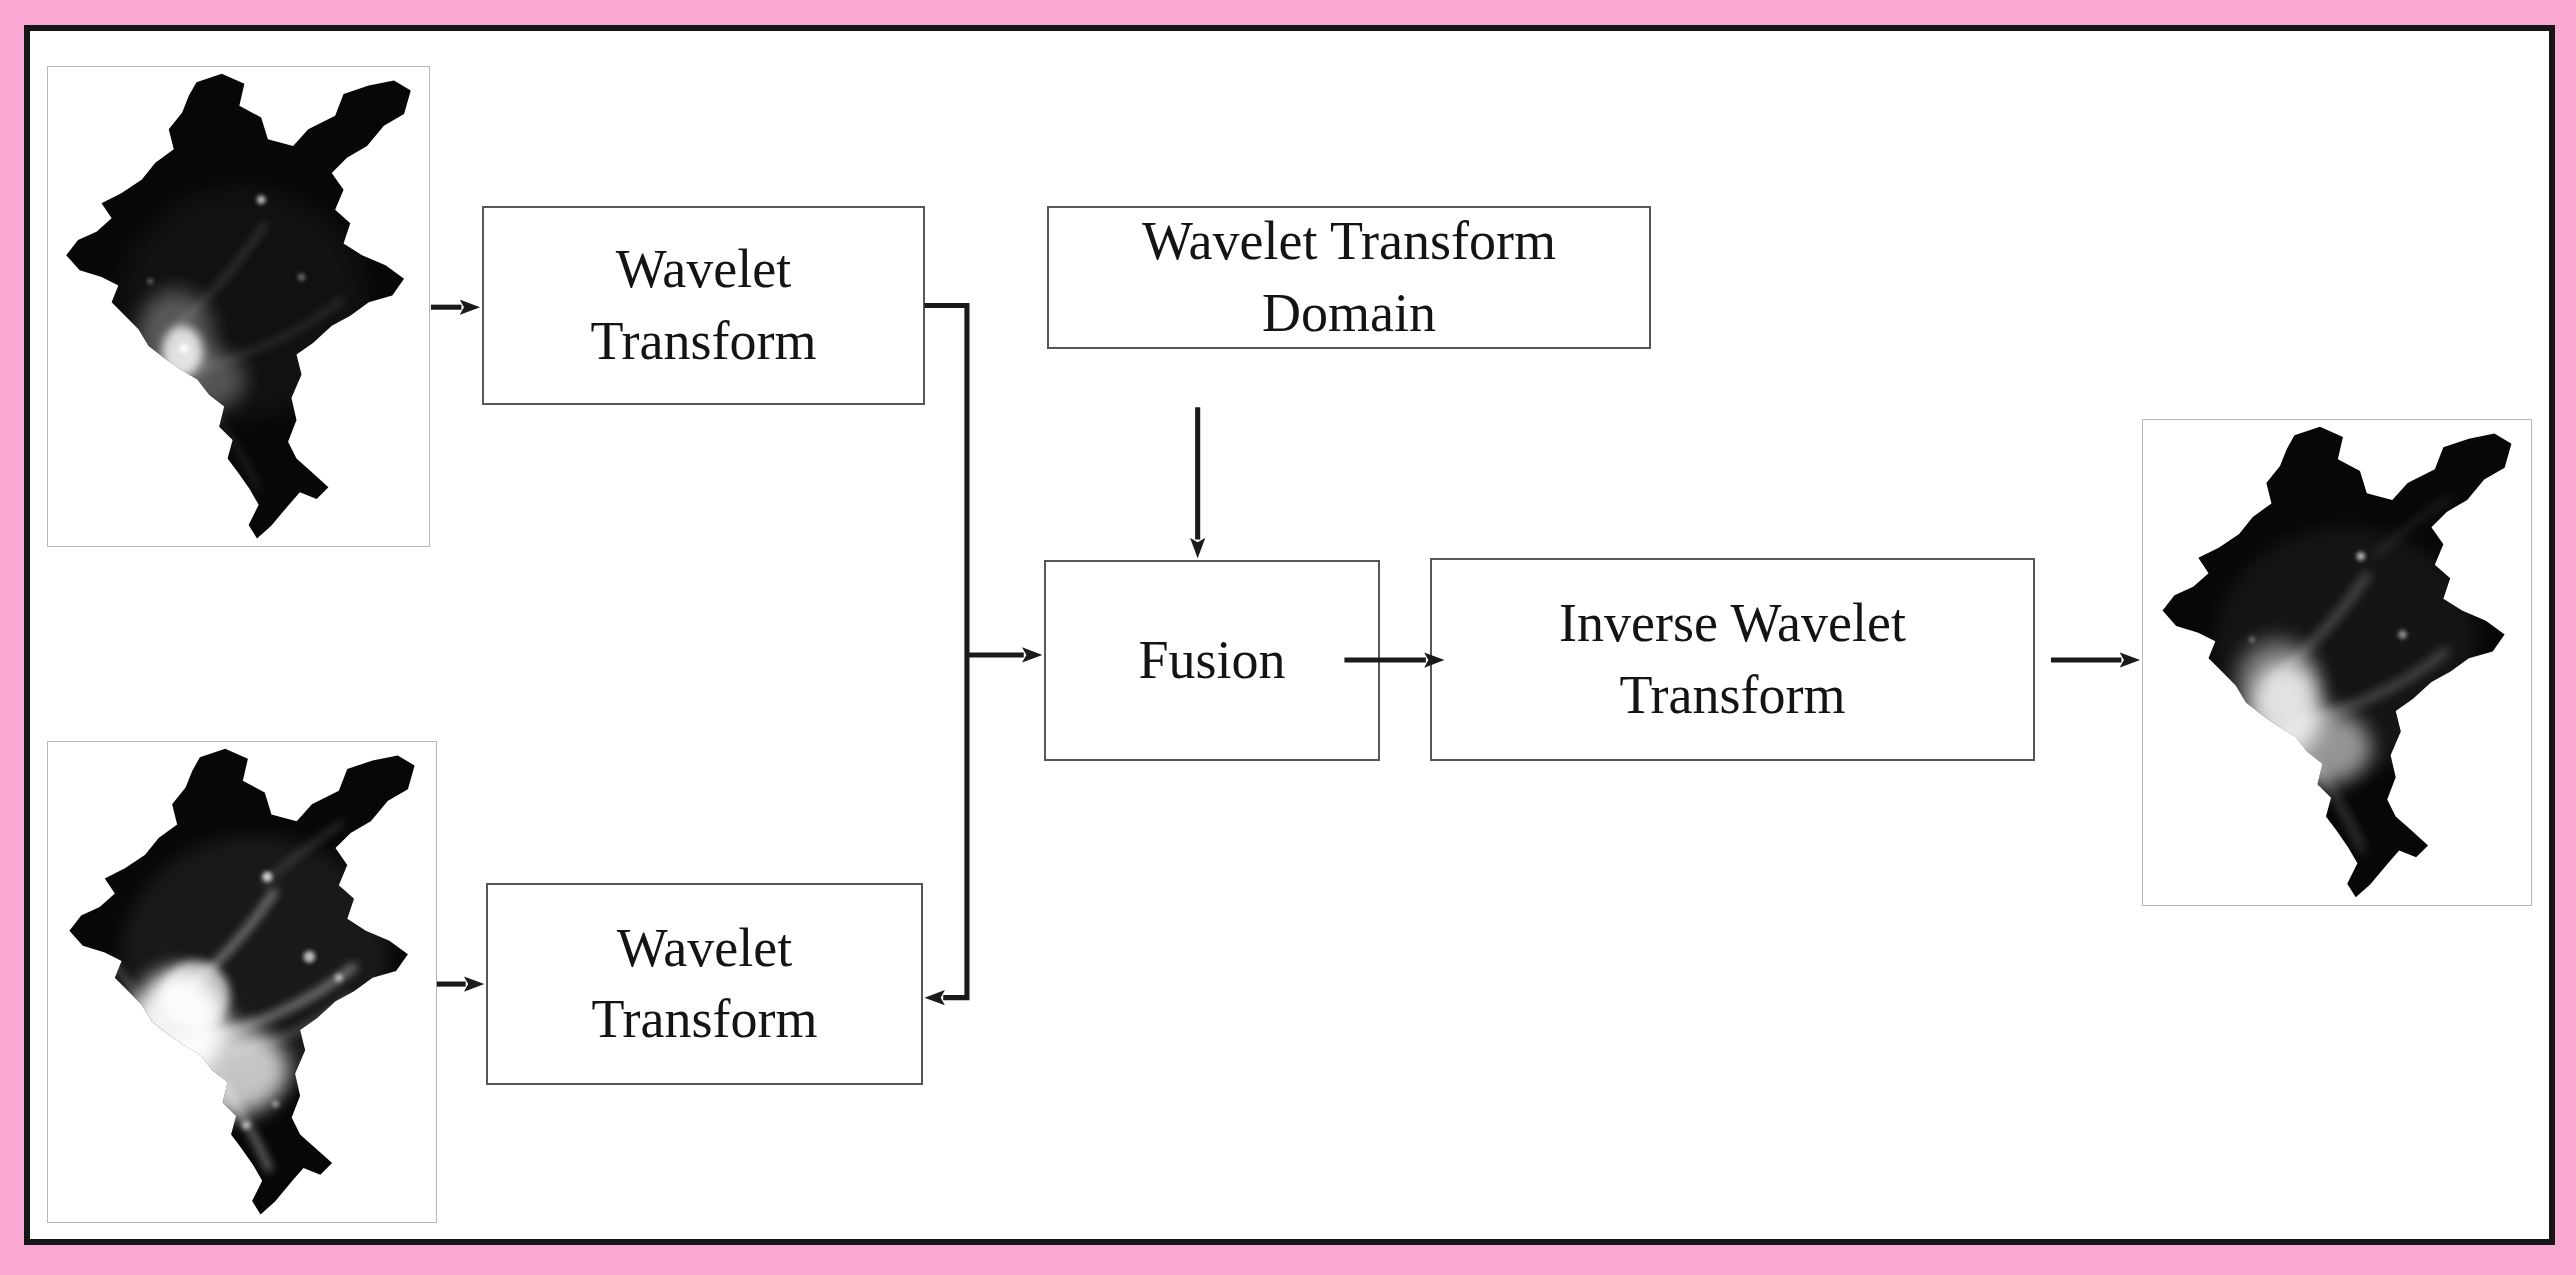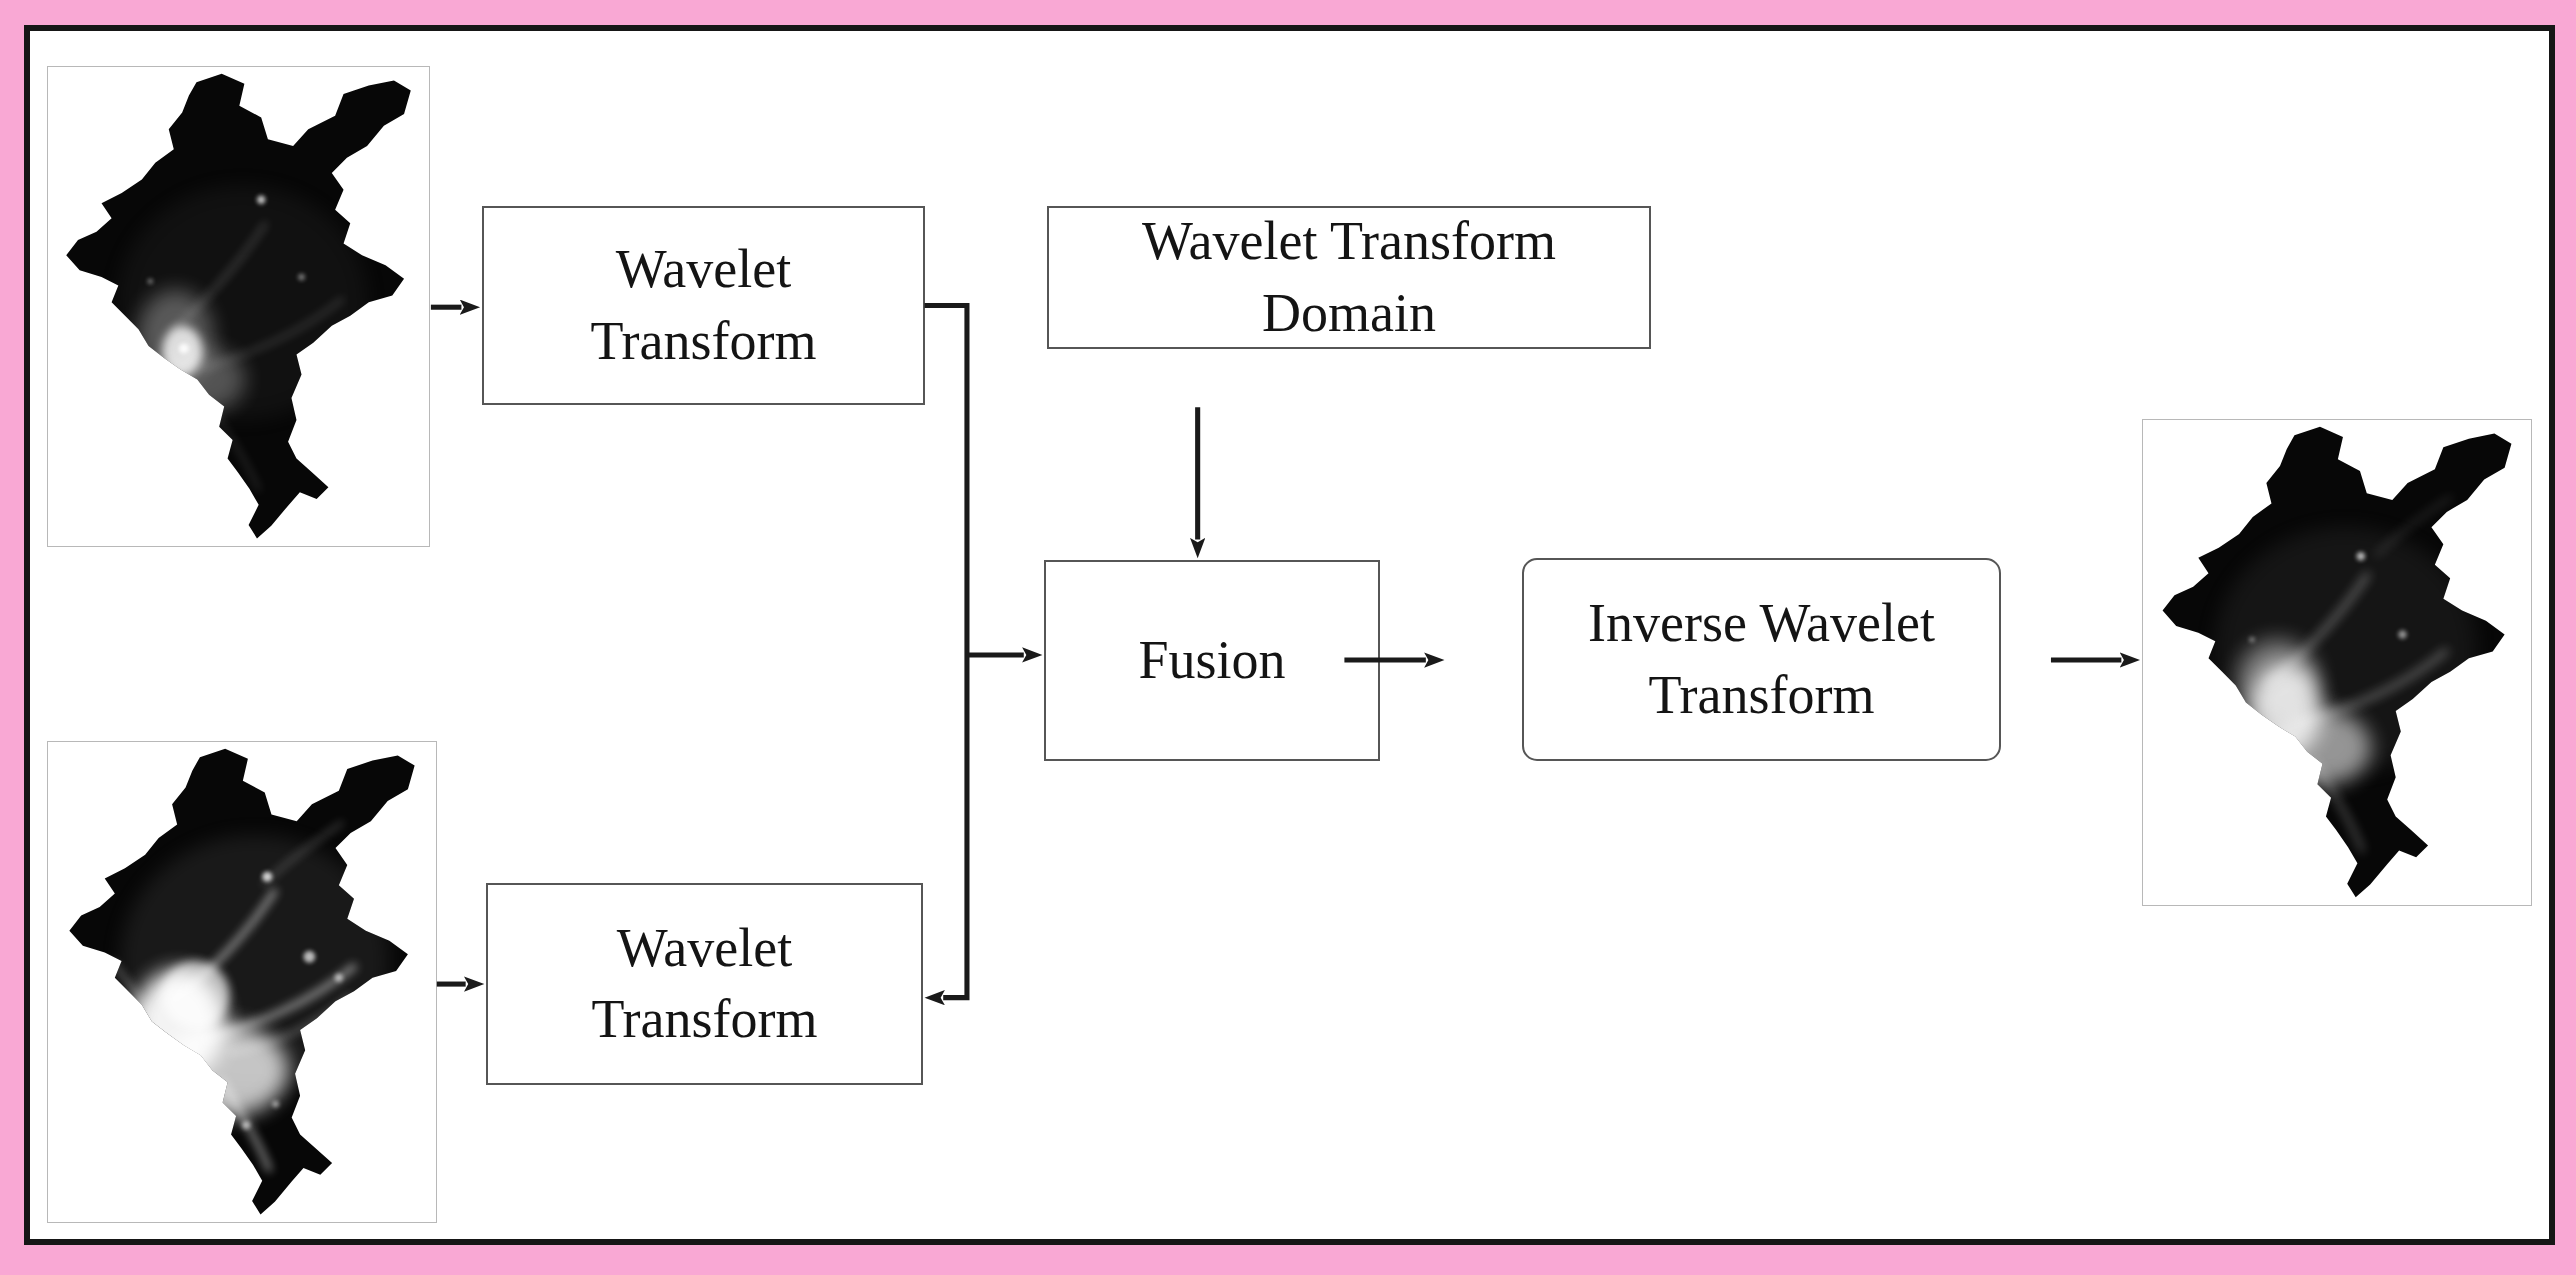--- a/index.html
+++ b/index.html
@@ -20,21 +20,21 @@
   #img-input-bottom{left:47px;top:741px;width:390px;height:482px;}
   #img-output{left:2142px;top:419px;width:390px;height:487px;}
   .node{
     position:absolute;background:#ffffff;border:2.5px solid #565656;box-sizing:border-box;
     display:flex;align-items:center;justify-content:center;text-align:center;
     color:#141414;font-size:54px;line-height:1.32;padding:0 34px;
   }
   #node-wt1{left:482px;top:206px;width:443px;height:199px;}
   #node-wtd{left:1047px;top:206px;width:604px;height:143px;}
   #node-fusion{left:1044px;top:560px;width:336px;height:201px;}
-  #node-iwt{left:1522px;top:558px;width:479px;height:203px;border-radius:15px;}
+  #node-iwt{left:1430px;top:558px;width:605px;height:203px;}
   #node-wt2{left:486px;top:883px;width:437px;height:202px;}
   #connector-layer{position:absolute;left:0;top:0;width:2576px;height:1276px;pointer-events:none;}
 </style>
 </head>
 <body>
 
 <div id="stage">
   <div class="outer-border"></div>
 
   <div class="imgframe" id="img-input-top">

